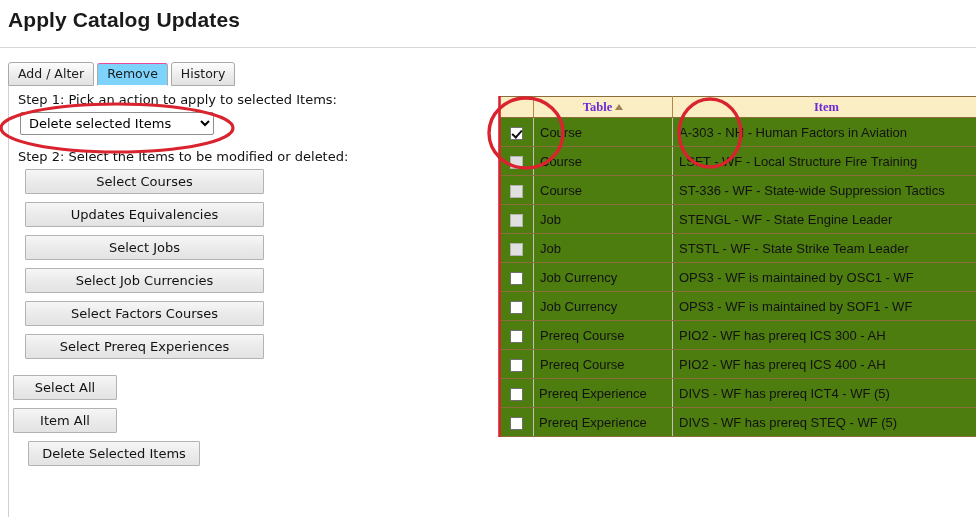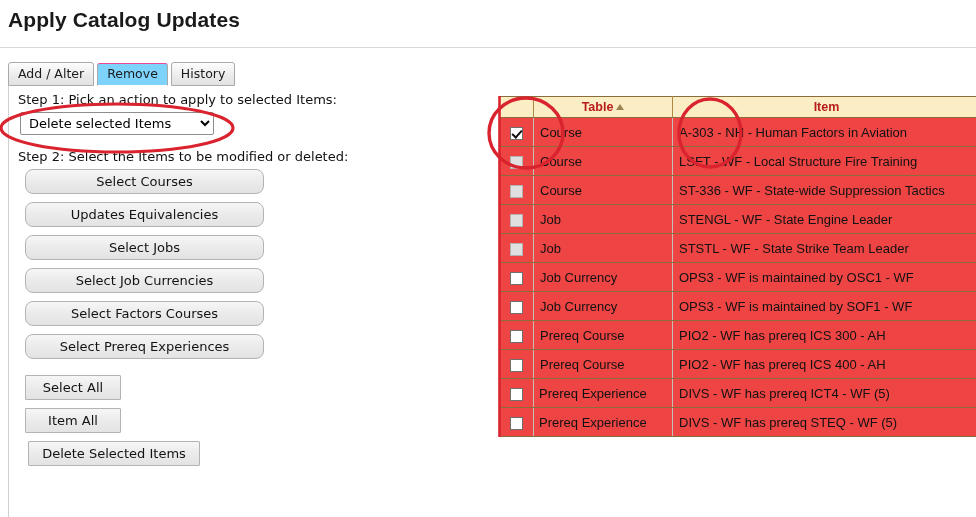--- a/index.html
+++ b/index.html
@@ -114,27 +114,26 @@
     border-radius: 1px;
     text-align: center;
     cursor: default;
     padding: 0;
   }
   .btn-wide {
     width: 239px;
     height: 25px;
     line-height: 23px;
     margin: 0 0 8px 17px;
-    border-radius: 8px;
   }
   .btn-small {
-    width: 96px;
+    width: 104px;
     height: 25px;
     line-height: 23px;
-    margin: 0 0 8px 17px;
+    margin: 0 0 8px 5px;
   }
   .btn-action {
     width: 172px;
     height: 25px;
     line-height: 23px;
     margin: 0 0 0 20px;
   }
   .gap-after-buttons { height: 8px; }
 
   
@@ -151,25 +150,25 @@
     font-family: "Liberation Sans", sans-serif;
     font-size: 13px;
   }
   table.items th {
     background: #fbeec4;
     border: 1px solid #8a6d3b;
     border-left-color: #b08a45;
     border-right-color: #b08a45;
     font-weight: bold;
     font-size: 12.5px;
-    color: #b91c1c;
+    color: #6d28d9;
     height: 20px;
     padding: 0 2px;
     text-align: center;
-    font-family: Liberation Sans, sans-serif;
+    font-family: Liberation Serif, serif;
   }
   table.items th.th-check { width: 29px; }
   table.items th.th-table { width: 134px; }
   table.items th.th-item  { width: 303px; }
 
   .sort-asc {
     display: inline-block;
     margin-left: 3px;
     width: 0; height: 0;
     border-left: 4px solid transparent;
@@ -178,21 +177,21 @@
     vertical-align: 1px;
   }
 
   table.items td {
     border: 1px solid #8a6d3b;
     border-left-color: #c5c0b8;
     border-right-color: #c5c0b8;
     height: 28px;
     padding: 0 0 0 6px;
     color: #121212;
-    background: #ef4444;
+    background: #4d7c0f;
     white-space: nowrap;
     overflow: hidden;
   }
   table.items td.cell-check {
     text-align: center;
     padding: 0;
     border-left-color: #8a6d3b;
   }
   table.items td.cell-item {
     border-right-color: #8a6d3b;

